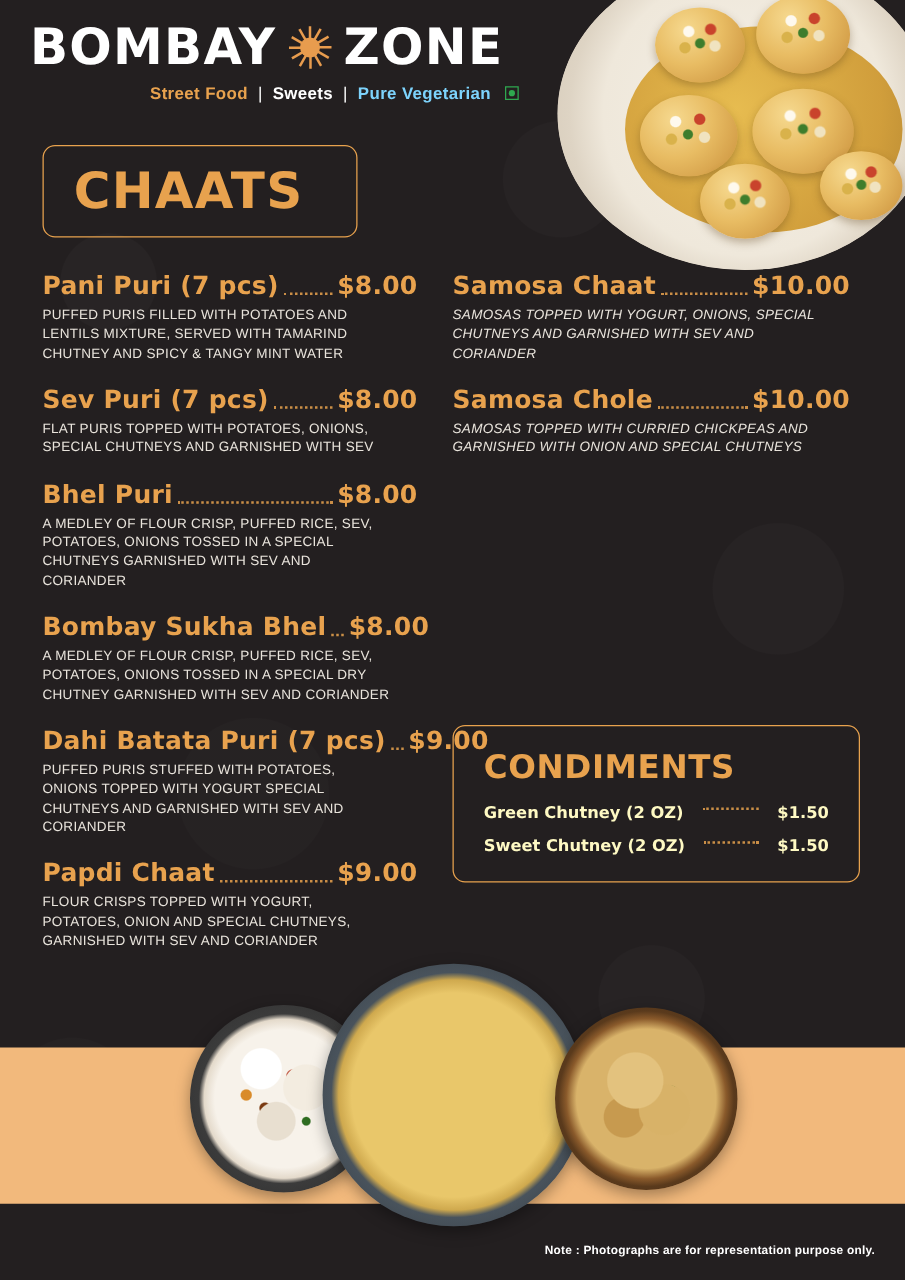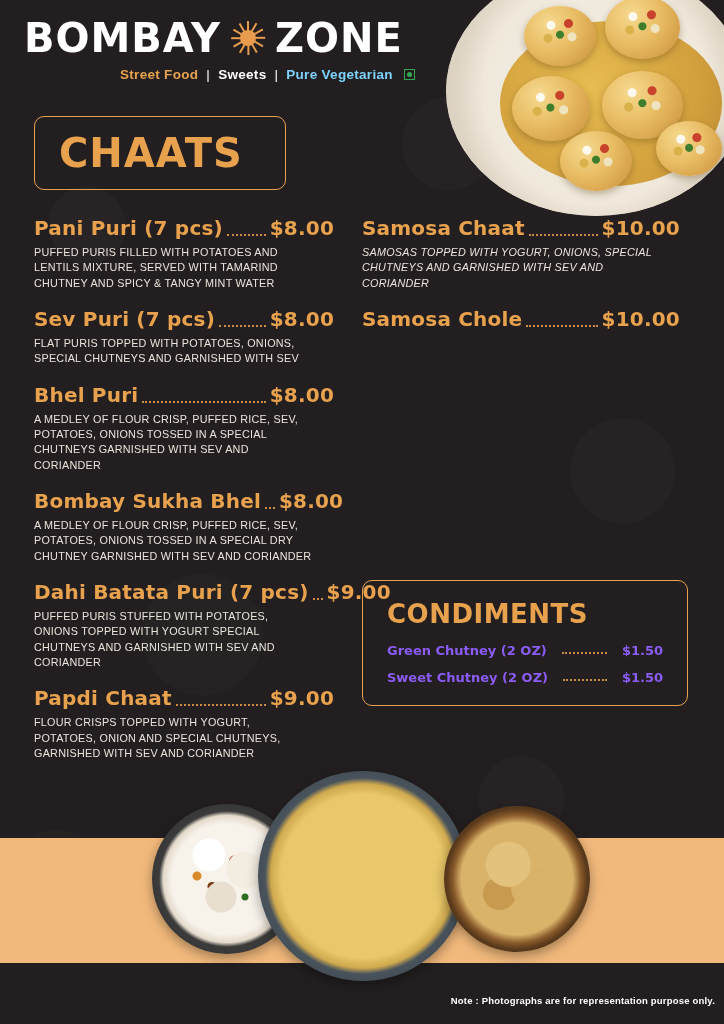--- a/index.html
+++ b/index.html
@@ -233,42 +233,42 @@
   .condiments h2 {
     font-family: "DejaVu Sans", sans-serif;
     font-weight: bold;
     font-size: 26px;
     color: #e8a24e;
     letter-spacing: 0.5px;
     margin-bottom: 14px;
   }
   .cond-row {
     display: flex;
-    align-items: flex-end;
+    align-items: center;
     gap: 15px;
     font-family: "DejaVu Sans", sans-serif;
     font-weight: bold;
     font-size: 13px;
-    color: #8b5cf6;
+    color: #fef9c3;
     margin-bottom: 12px;
   }
   .cond-row:last-child { margin-bottom: 0; }
 
   
   .bottom-band {
     position: absolute;
     left: 0; right: 0;
     bottom: 61px;
     height: 125px;
     background: #f2b97c;
     z-index: 2;
   }
   .footer-note {
     position: absolute;
-    right: 9px;
+    right: 24px;
     bottom: 18px;
     font-size: 9.5px;
     font-weight: bold;
     color: #ffffff;
     letter-spacing: 0.2px;
     z-index: 6;
   }
   .food-circle {
     position: absolute;
     border-radius: 50%;
@@ -447,20 +447,21 @@
       </div>
       <div class="item-desc">SAMOSAS TOPPED WITH YOGURT, ONIONS, SPECIAL CHUTNEYS AND GARNISHED WITH SEV AND CORIANDER</div>
     </div>
 
     <div class="item">
       <div class="item-head">
         <span class="item-name">Samosa Chole</span>
         <span class="dots"></span>
         <span class="item-price">$10.00</span>
       </div>
+      <div class="item-desc">SAMOSAS TOPPED WITH CURRIED CHICKPEAS AND GARNISHED WITH ONION AND SPECIAL CHUTNEYS</div>
     </div>
 
   </div>
 </main>
 
 <section class="condiments">
   <h2>CONDIMENTS</h2>
 
   <div class="cond-row">
     <span class="item-name">Green Chutney (2 OZ)</span>

